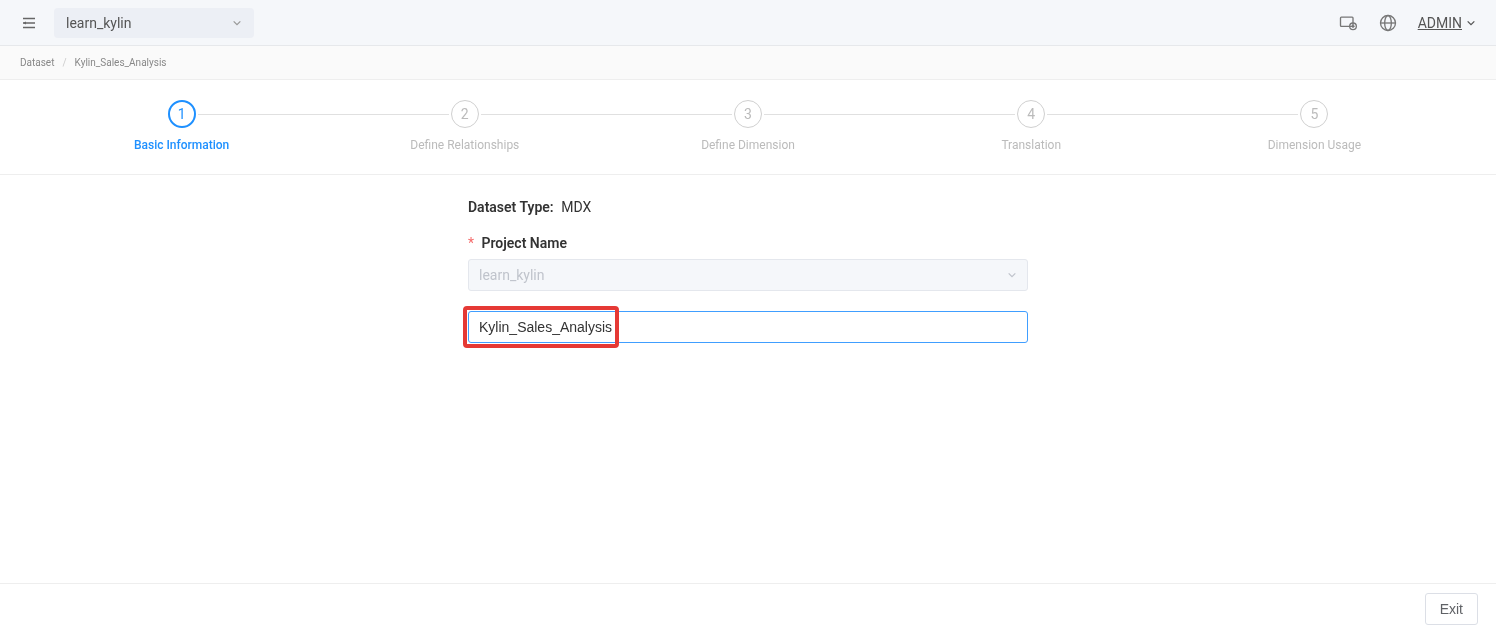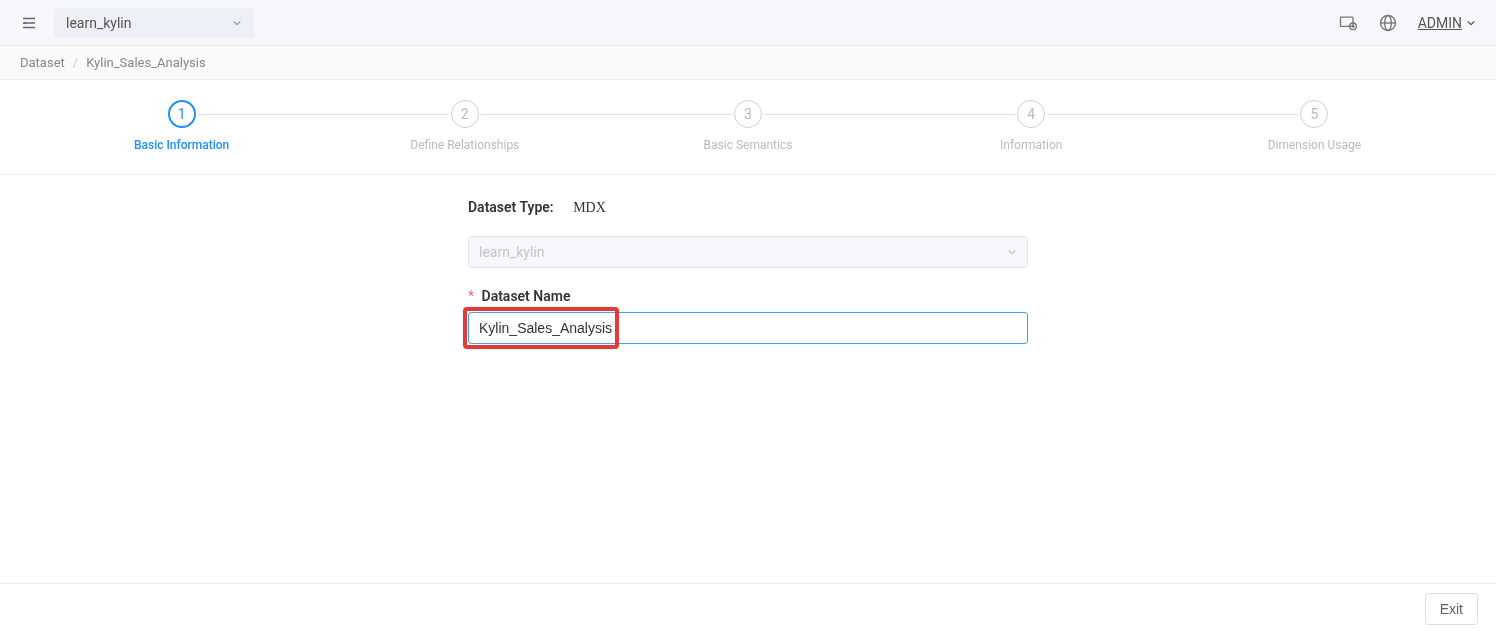--- a/index.html
+++ b/index.html
@@ -4,39 +4,39 @@
 <style>
 * { box-sizing: border-box; margin: 0; padding: 0; }
 body { font-family: -apple-system, BlinkMacSystemFont, "Segoe UI", Roboto, "Helvetica Neue", Arial, sans-serif; font-size: 14px; color: #333; background: #fff; }
 .topbar { height: 46px; background: #f5f7fa; border-bottom: 1px solid #e6e8eb; display: flex; align-items: center; padding: 0 20px; }
 .collapse-icon { width: 18px; height: 18px; color: #666; cursor: pointer; }
 .project-select { margin-left: 16px; height: 30px; width: 200px; background: #eceff5; border-radius: 4px; display: flex; align-items: center; padding: 0 12px; color: #555; cursor: pointer; justify-content: space-between; }
 .project-select .chev { color: #999; font-size: 12px; }
 .topbar-spacer { flex: 1; }
 .topbar-icon { width: 20px; height: 20px; color: #777; margin-left: 20px; cursor: pointer; }
 .admin { margin-left: 20px; color: #555; display: flex; align-items: center; gap: 4px; cursor: pointer; text-decoration: underline; }
-.breadcrumb { height: 34px; background: #fafafa; border-bottom: 1px solid #eee; display: flex; align-items: center; padding: 0 20px; color: #888; font-size: 13px; }
+.breadcrumb { height: 34px; background: #fafafa; border-bottom: 1px solid #eee; display: flex; align-items: center; padding: 0 20px; color: #888; font-size: 10px; }
 .breadcrumb .sep { margin: 0 8px; color: #ccc; }
 .steps { display: flex; align-items: flex-start; padding: 20px 40px 22px; border-bottom: 1px solid #eee; }
 .step { flex: 1; display: flex; flex-direction: column; align-items: center; position: relative; }
 .step-line { position: absolute; top: 14px; height: 1px; background: #e0e0e0; }
 .step-line.left { left: 0; right: 50%; margin-right: 16px; }
 .step-line.right { left: 50%; right: 0; margin-left: 16px; }
 .step:first-child .step-line.left { display: none; }
 .step:last-child .step-line.right { display: none; }
 .step-circle { width: 28px; height: 28px; border-radius: 50%; border: 1px solid #d0d0d0; display: flex; align-items: center; justify-content: center; color: #bbb; background: #fff; z-index: 1; font-size: 14px; }
 .step.active .step-circle { border-color: #1e90ff; color: #1e90ff; border-width: 2px; }
 .step-label { margin-top: 10px; color: #bbb; font-size: 12px; }
 .step.active .step-label { color: #1e90ff; font-weight: 500; }
 .form-area { max-width: 600px; margin: 24px auto 0; padding: 0 20px; }
 .form-row { margin-bottom: 20px; }
 .form-label { font-weight: 600; color: #333; display: inline-block; margin-bottom: 8px; }
 .req { color: #f56c6c; margin-right: 4px; }
 .dataset-type-label { font-weight: 600; text-align: right; }
-.dataset-type-value { font-weight: 400; margin-left: 16px; font-family: Liberation Serif, serif; }
+.dataset-type-value { font-weight: 400; margin-left: 4px; }
 .select-disabled { width: 100%; height: 32px; background: #f5f7fa; border: 1px solid #e4e7ed; border-radius: 3px; display: flex; align-items: center; padding: 0 10px; color: #c0c4cc; justify-content: space-between; cursor: not-allowed; }
 .select-disabled .chev { color: #c0c4cc; font-size: 12px; }
 .text-input { width: 100%; height: 32px; border: 1px solid #409eff; border-radius: 3px; padding: 0 10px; font-size: 14px; color: #333; outline: none; }
 .input-outer { position: relative; width: 100%; }
 .input-outer .text-input { position: relative; z-index: 0; }
 .input-highlight { position: absolute; left: -5px; top: -5px; height: 42px; width: 156px; border: 4px solid #e53935; border-radius: 4px; pointer-events: none; z-index: 2; }
 .footer { position: fixed; bottom: 0; left: 0; right: 0; height: 50px; border-top: 1px solid #eee; display: flex; align-items: center; justify-content: flex-end; padding: 0 18px; background: #fff; gap: 10px; margin-top: 48px; }
 .btn { height: 32px; padding: 0 14px; border-radius: 3px; font-size: 14px; cursor: pointer; display: inline-flex; align-items: center; gap: 4px; }
 .btn-default { background: #fff; border: 1px solid #dcdfe6; color: #606266; }
 .btn-primary { background: #3d8fd6; border: 1px solid #3d8fd6; color: #fff; }
@@ -104,57 +104,57 @@
   <div class="step">
     <div class="step-line left"></div>
       <div class="step-line right"></div>
     <div class="step-circle">2</div>
     <div class="step-label">Define Relationships</div>
   </div>
   <div class="step">
     <div class="step-line left"></div>
       <div class="step-line right"></div>
     <div class="step-circle">3</div>
-    <div class="step-label">Basic Semantics</div>
+    <div class="step-label">Define Dimension</div>
   </div>
   <div class="step">
     <div class="step-line left"></div>
       <div class="step-line right"></div>
     <div class="step-circle">4</div>
-    <div class="step-label">Information</div>
+    <div class="step-label">Translation</div>
   </div>
   <div class="step">
     <div class="step-line left"></div>
     <div class="step-circle">5</div>
     <div class="step-label">Dimension Usage</div>
   </div>
 </div>
 
 <div class="form-area">
   <div class="form-row">
     <span class="dataset-type-label">Dataset Type:</span>
     <span class="dataset-type-value">MDX</span>
   </div>
 
   <div class="form-row">
+    <div>
+      <span class="req">*</span>
+      <span class="form-label">Project Name</span>
+    </div>
     <div class="select-disabled">
       <span>learn_kylin</span>
       <span class="chev">
         <svg viewBox="0 0 12 12" width="10" height="10" fill="none" stroke="currentColor" stroke-width="1.5">
             <polyline points="2,4 6,8 10,4"></polyline>
           </svg>
       </span>
     </div>
   </div>
 
   <div class="form-row">
-    <div>
-      <span class="req">*</span>
-      <span class="form-label">Dataset Name</span>
-    </div>
     <div class="input-outer">
       <div class="input-highlight"></div>
       <input class="text-input" type="text" value="Kylin_Sales_Analysis" style="">
     </div>
   </div>
 </div>
 
 <div class="footer">
   <button class="btn btn-default">Exit</button>
 </div>

